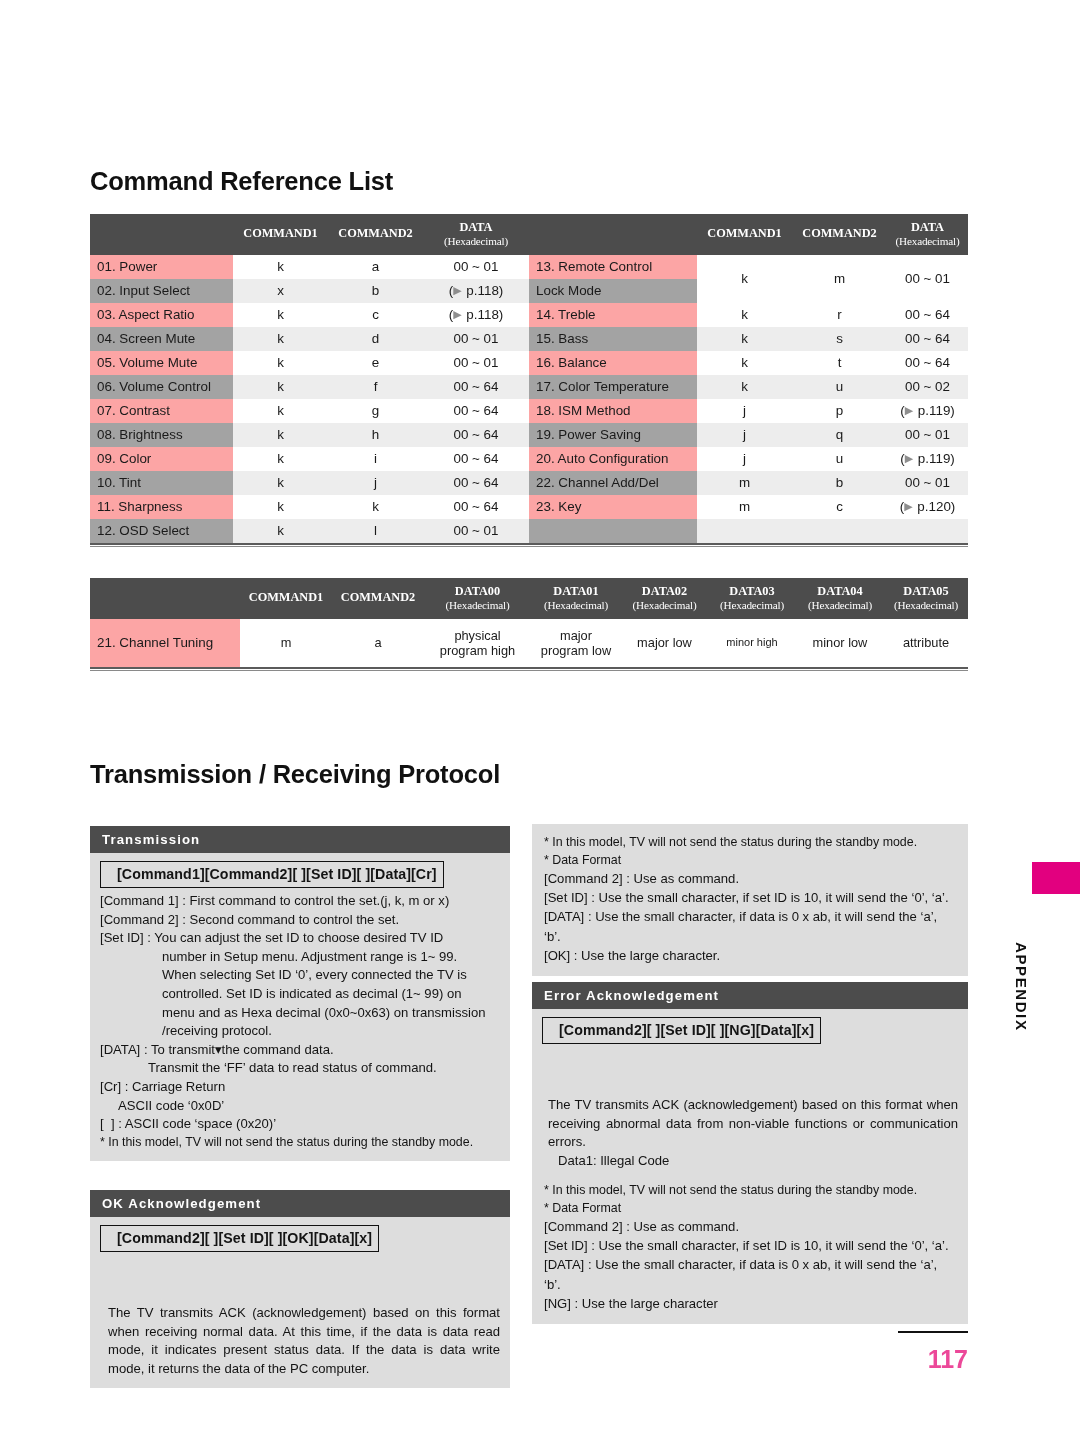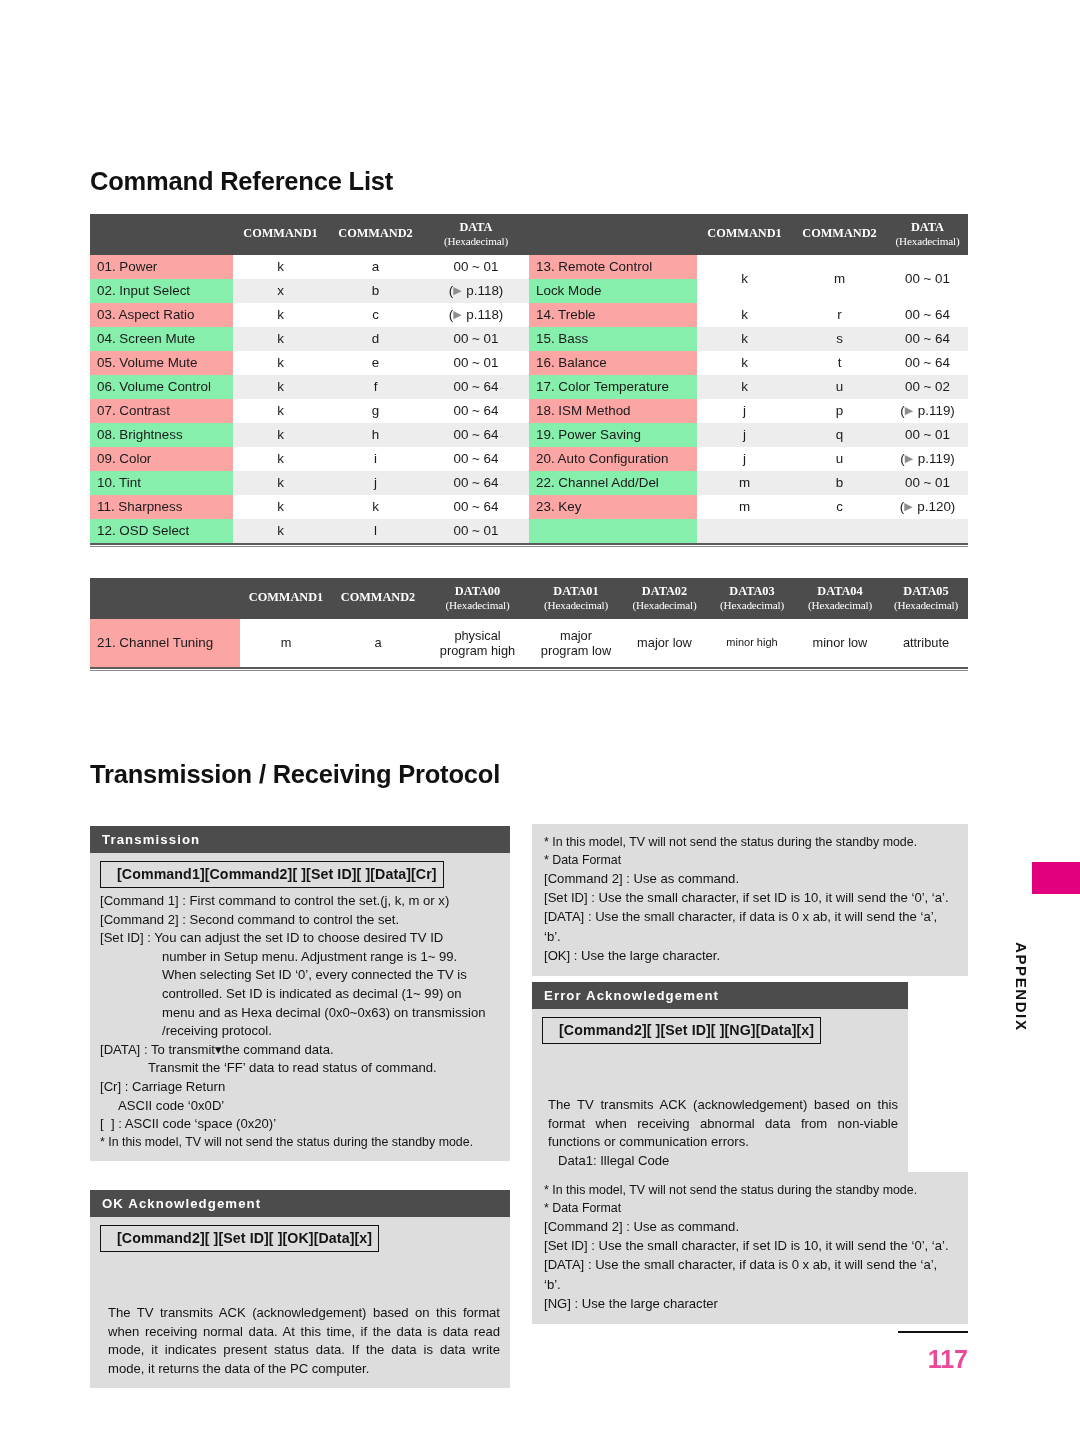--- a/index.html
+++ b/index.html
@@ -69,21 +69,21 @@
     border: none;
     color: #1a1a1a;
   }
   table.cmd tbody td.name {
     text-align: left;
     padding-left: 7px;
     white-space: nowrap;
   }
   
   tbody tr.odd td.name  { background: #fca5a5; }
-  tbody tr.even td.name { background: #86efac; }
+  tbody tr.even td.name { background: #a3a3a3; }
   
   tbody tr.odd  td.dat  { background: #ffffff; }
   tbody tr.even td.dat  { background: #ededed; }
 
   .arrow {
     display: inline-block;
     color: #8e8e8e;
     font-size: 11px;
     transform: translateY(-1px);
     margin-right: 1px;
@@ -139,21 +139,21 @@
     text-align: justify;
     text-align-last: left;
     margin-top: 48px;
   }
   .small-note { font-size: 12.4px; }
 
   
   #panel-transmission { left: 90px; top: 826px; width: 420px; }
   #panel-ok          { left: 90px; top: 1190px; width: 420px; }
   #right-note        { left: 532px; top: 824px; width: 436px; }
-  #panel-error       { left: 532px; top: 982px; width: 376px; }
+  #panel-error       { left: 532px; top: 982px; width: 436px; }
   #right-note2       { left: 532px; top: 1172px; width: 436px; }
 
   
   #appendix-tab {
     position: absolute;
     left: 1032px; top: 862px;
     width: 48px; height: 32px;
     background: #e2007f;
   }
   #appendix-label {

